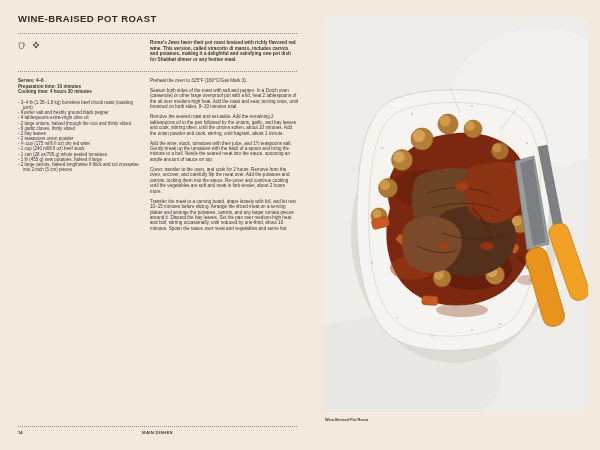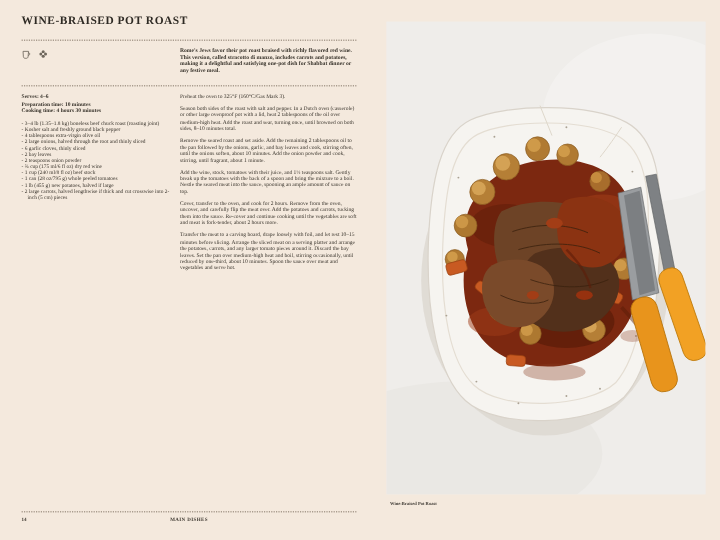--- a/index.html
+++ b/index.html
@@ -3,21 +3,21 @@
 <meta charset="utf-8">
 <style>
   html,body{margin:0;padding:0;}
   body{
     width:600px;height:450px;overflow:hidden;
     background:#f4e9dd;
     font-family:"Liberation Sans", sans-serif;
     color:#3a352d;
     position:relative;
   }
-  .spread{position:absolute;inset:0;font-family:Liberation Serif, serif;}
+  .spread{position:absolute;inset:0;}
   
   .title{
     position:absolute;left:18px;top:13px;margin:0;
     font-size:9.5px;font-weight:700;letter-spacing:.45px;color:#2e2a24;
   }
   .rule{
     position:absolute;left:18px;width:279px;height:0;
     border-top:1.4px dotted #97897a;
   }
   .rule1{top:33px;}

